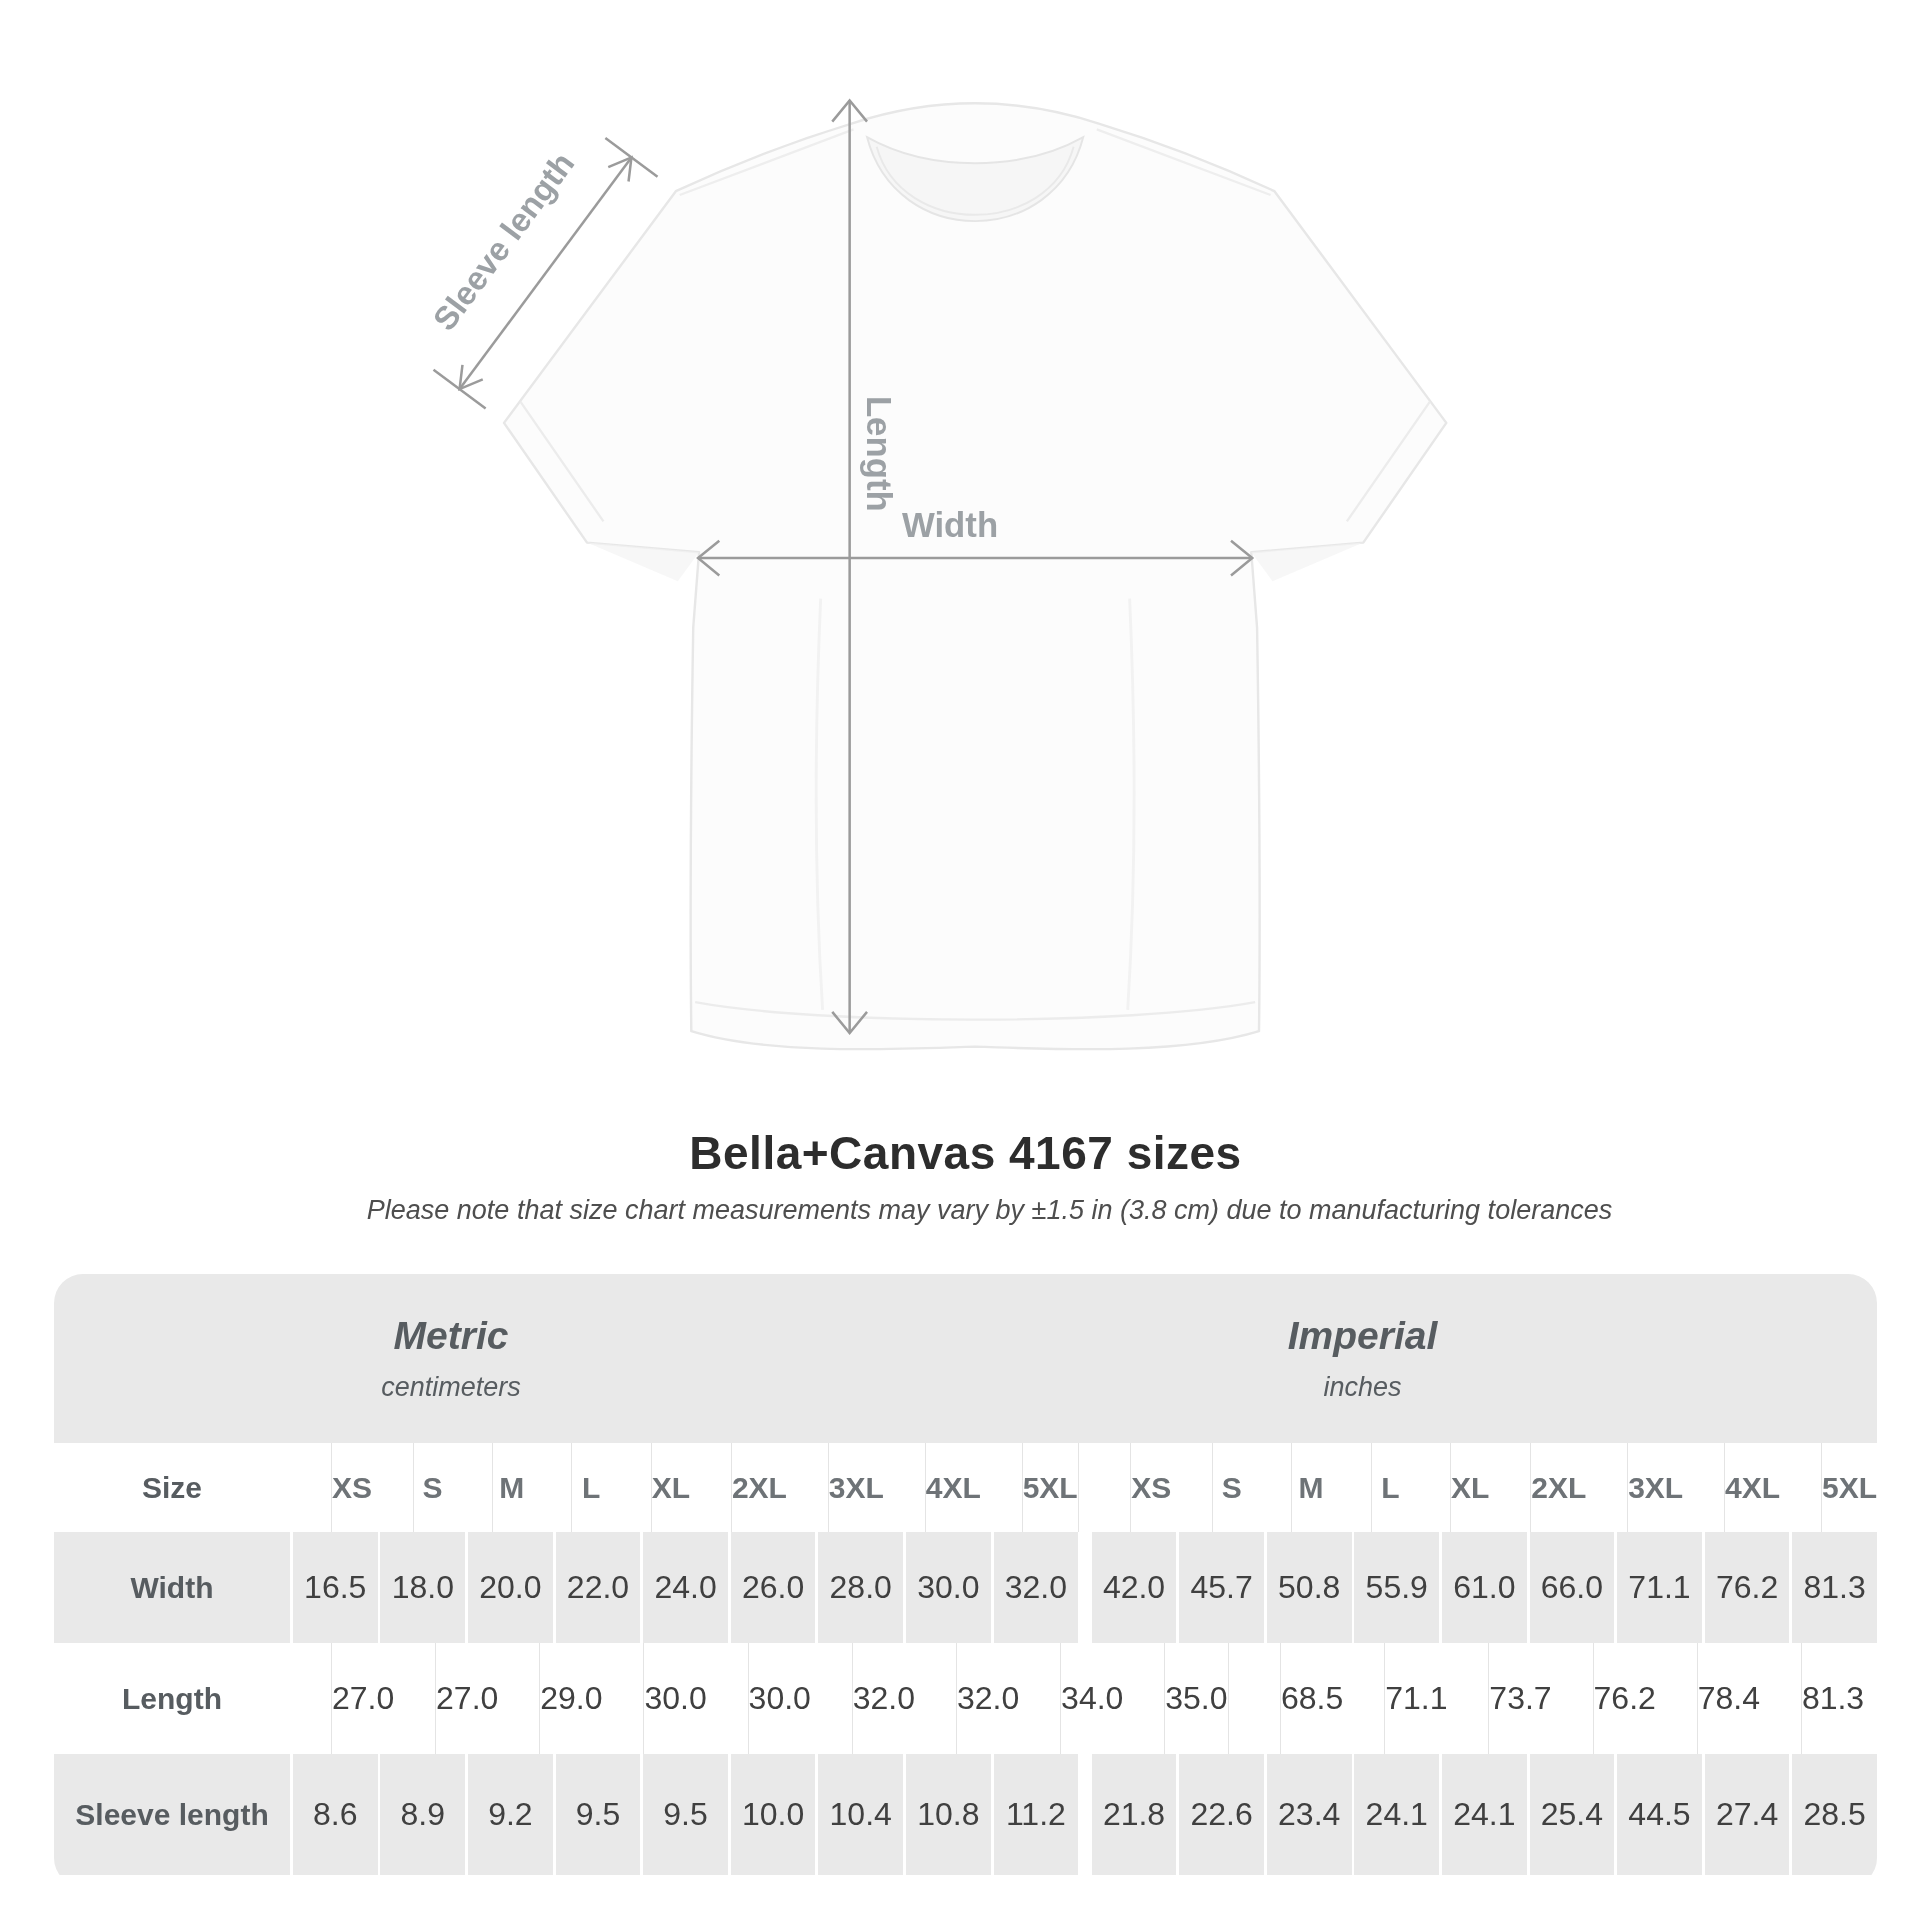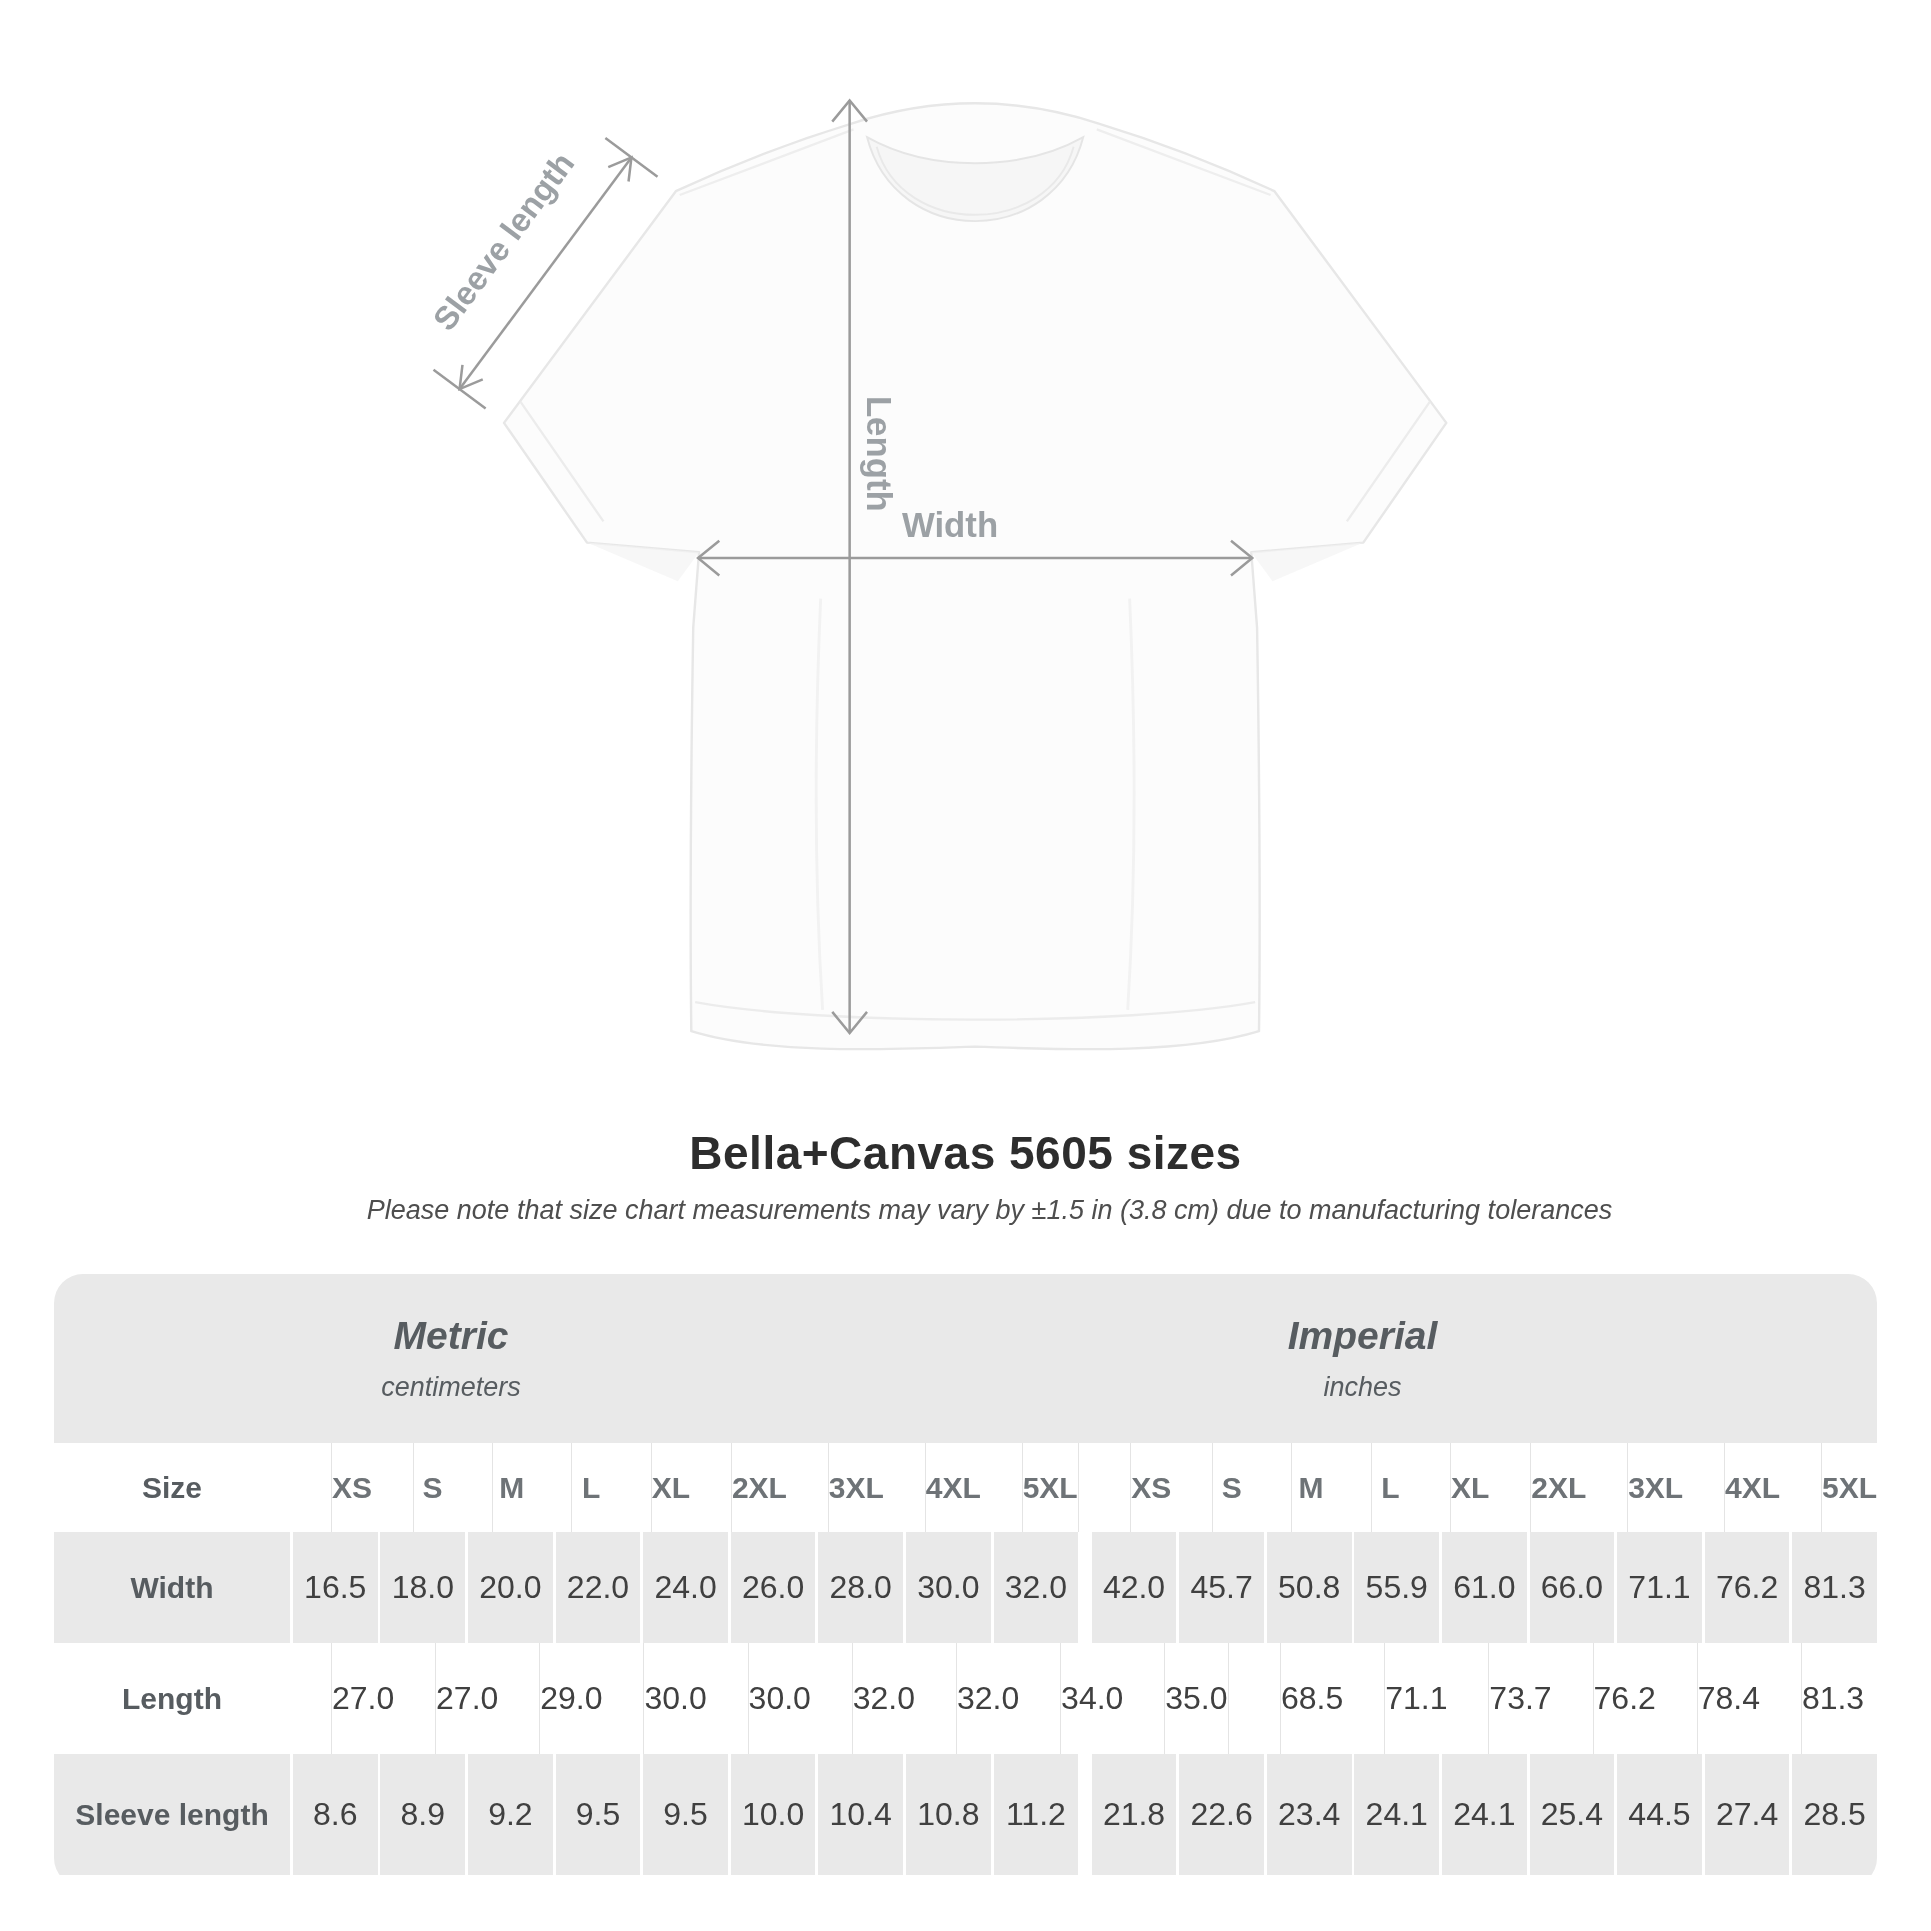--- a/index.html
+++ b/index.html
@@ -97,21 +97,21 @@
 
     <g>
       <path class="dim-line" d="M 723 578 L 1297 578"></path>
       <path class="dim-line" d="M 745 560 L 723 578 L 745 596"></path>
       <path class="dim-line" d="M 1275 560 L 1297 578 L 1275 596"></path>
       <text class="dim-label" x="984" y="556" font-size="36" text-anchor="middle">Width</text>
     </g>
   </svg>
 
   <div class="heading">
-    <h1>Bella+Canvas 5605 sizes</h1>
+    <h1>Bella+Canvas 4167 sizes</h1>
     <p>Please note that size chart measurements may vary by ±1.5 in (3.8 cm) due to manufacturing tolerances</p>
   </div>
 
   <div class="size-table">
 
     <div class="band">
       <div class="group metric">
         <div class="g-label">Metric</div>
         <div class="g-units">centimeters</div>
       </div>

